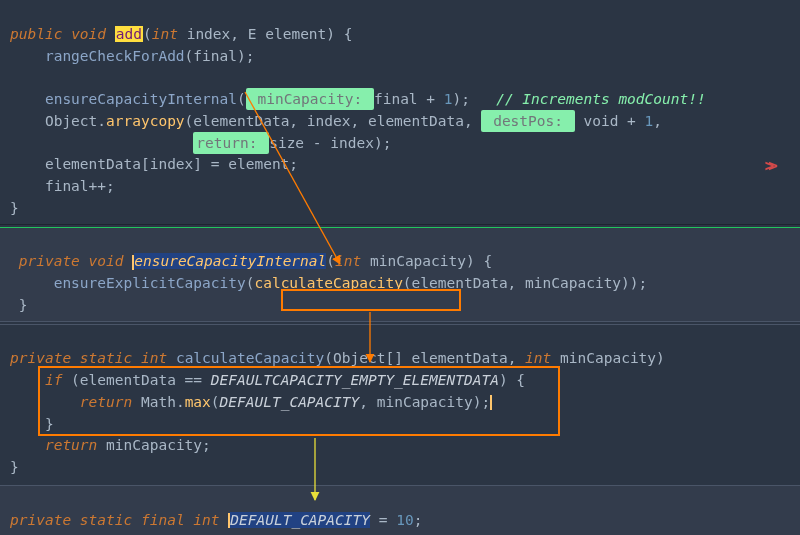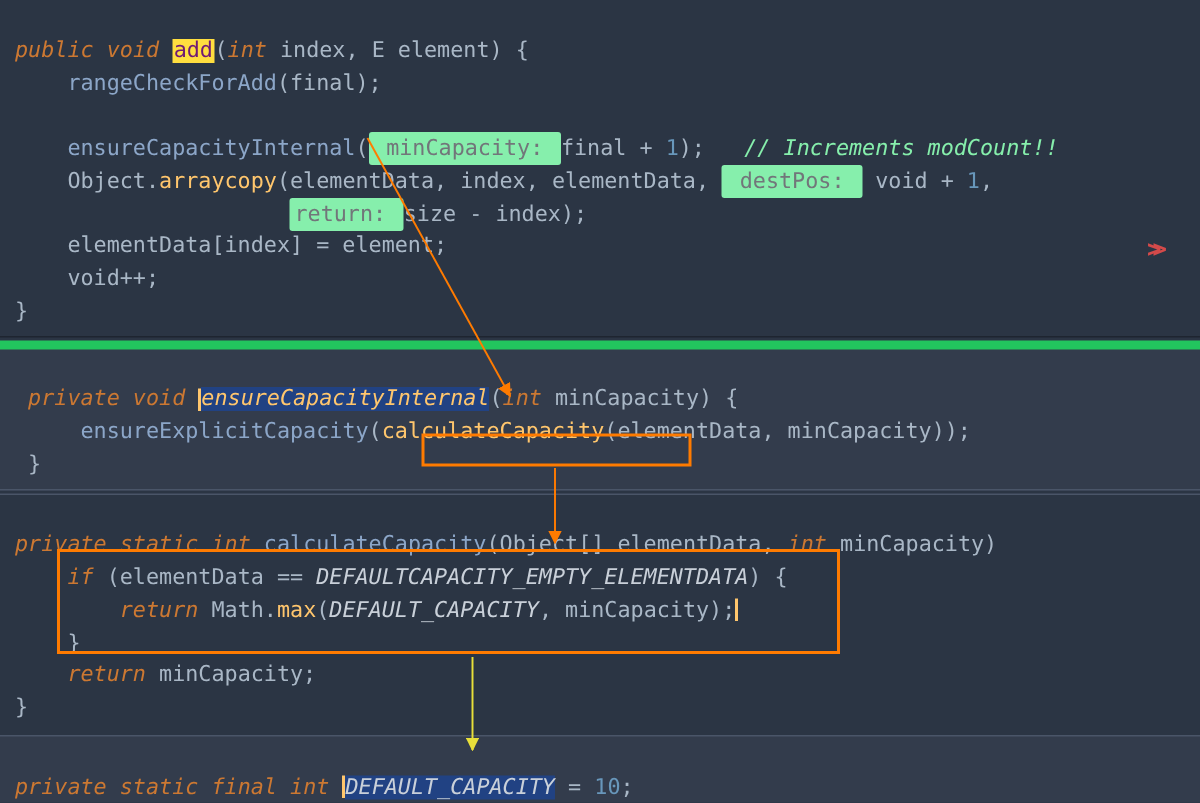--- a/index.html
+++ b/index.html
@@ -17,21 +17,21 @@
   .code-block {
     padding: 2px 10px 4px 10px;
     white-space: pre;
   }
   .block-1 {
     background: #2b3544;
     border-bottom: 1px solid #1e2530;
   }
   .block-2 {
     background: #333c4c;
-    border-top: 6px solid #22c55e;
+    border-top: 1px solid #22c55e;
     border-bottom: 1px solid #4a5568;
     margin-top: 2px;
   }
   .block-3 {
     background: #2b3544;
     margin-top: 2px;
     border-top: 1px solid #4a5568;
   }
   .block-4 {
     background: #333c4c;
@@ -88,21 +88,21 @@
 <body>
 
 <div class="code-block block-1">
 <span class="kw">public</span> <span class="kw">void</span> <span class="hl-yellow">add</span><span>(</span><span class="kw">int</span><span> index, E element) {</span>
     <span class="caller">rangeCheckForAdd</span><span>(final);</span>
 
     <span class="caller">ensureCapacityInternal</span><span>(</span><span class="paramhint"> minCapacity: </span><span>final + </span><span class="number">1</span><span>);   </span><span class="comment">// Increments modCount!!</span>
     <span>Object.</span><span class="method-it">arraycopy</span><span>(elementData, index, elementData, </span><span class="paramhint"> destPos: </span><span> void + </span><span class="number">1</span><span>,</span>
                      <span class="paramhint">return: </span><span>size - index);</span>
     <span>elementData[index] = element;</span>
-    <span>void++;</span>
+    <span>final++;</span>
 <span>}</span>
 </div>
 
 <div class="code-block block-2">
  <span class="kw">private</span> <span class="kw">void</span> <span class="caret"></span><span class="sel-blue">ensureCapacityInternal</span><span>(</span><span class="kw">int</span><span> minCapacity) {</span>
      <span class="caller">ensureExplicitCapacity</span><span>(</span><span class="method-it">calculateCapacity</span><span>(elementData, minCapacity));</span>
  <span>}</span>
 </div>
 
 <div class="code-block block-3">

